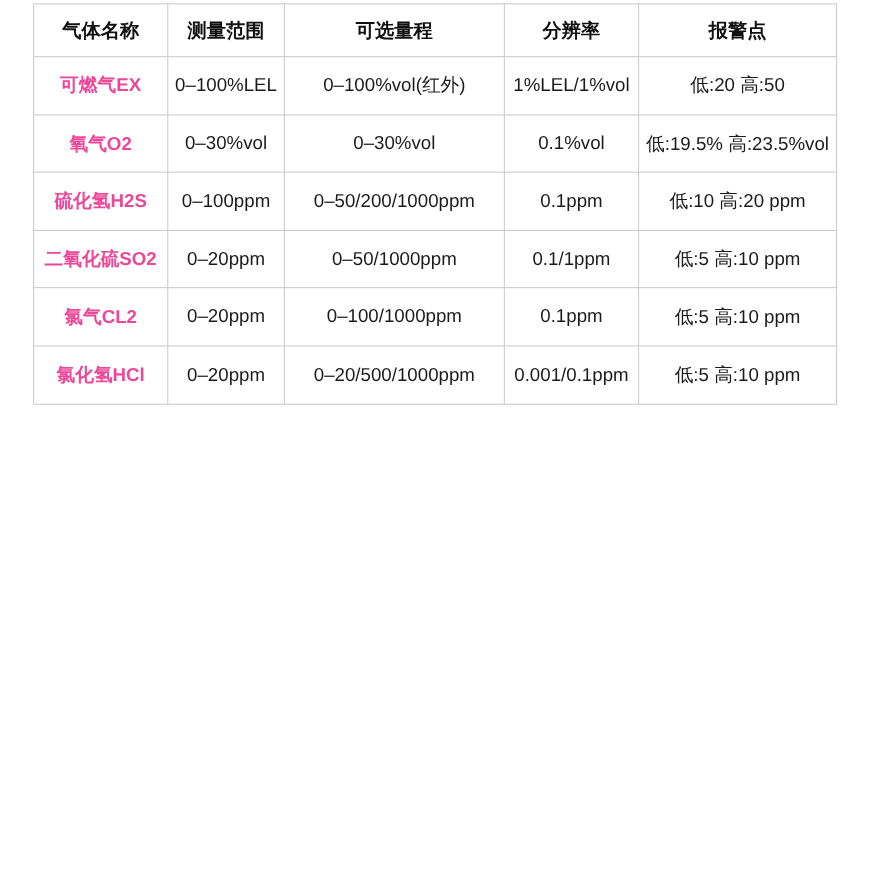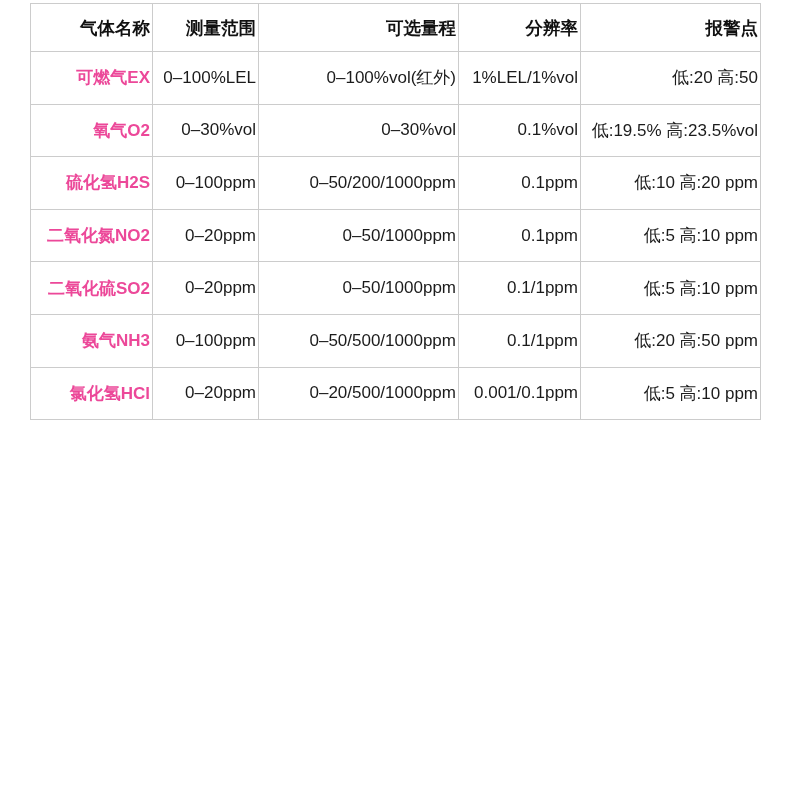--- a/index.html
+++ b/index.html
@@ -16,21 +16,21 @@
     left: 30px;
     width: 730px;
   }
   table.spec {
     border-collapse: collapse;
     table-layout: fixed;
     width: 730px;
     font-family: "Liberation Sans", "DejaVu Sans", sans-serif;
     font-size: 17px;
     color: #1b1b1b;
-    text-align: right;
+    text-align: center;
   }
   table.spec th,
   table.spec td {
     border: 1px solid #cccccc;
     padding: 0 2px;
     white-space: nowrap;
     overflow: hidden;
     vertical-align: middle;
   }
   table.spec thead tr {
@@ -86,39 +86,32 @@
           <td>低:19.5% 高:23.5%vol</td>
         </tr>
         <tr>
           <td>硫化氢H2S</td>
           <td>0–100ppm</td>
           <td>0–50/200/1000ppm</td>
           <td>0.1ppm</td>
           <td>低:10 高:20 ppm</td>
         </tr>
         <tr>
-          <td>二氧化氮NO2</td>
-          <td>0–20ppm</td>
-          <td>0–50/1000ppm</td>
-          <td>0.1ppm</td>
-          <td>低:5 高:10 ppm</td>
-        </tr>
-        <tr>
           <td>二氧化硫SO2</td>
           <td>0–20ppm</td>
           <td>0–50/1000ppm</td>
           <td>0.1/1ppm</td>
           <td>低:5 高:10 ppm</td>
         </tr>
         <tr>
-          <td>氨气NH3</td>
-          <td>0–100ppm</td>
-          <td>0–50/500/1000ppm</td>
-          <td>0.1/1ppm</td>
-          <td>低:20 高:50 ppm</td>
+          <td>氯气CL2</td>
+          <td>0–20ppm</td>
+          <td>0–100/1000ppm</td>
+          <td>0.1ppm</td>
+          <td>低:5 高:10 ppm</td>
         </tr>
         <tr>
           <td>氯化氢HCl</td>
           <td>0–20ppm</td>
           <td>0–20/500/1000ppm</td>
           <td>0.001/0.1ppm</td>
           <td>低:5 高:10 ppm</td>
         </tr>
       </tbody>
   </table>

